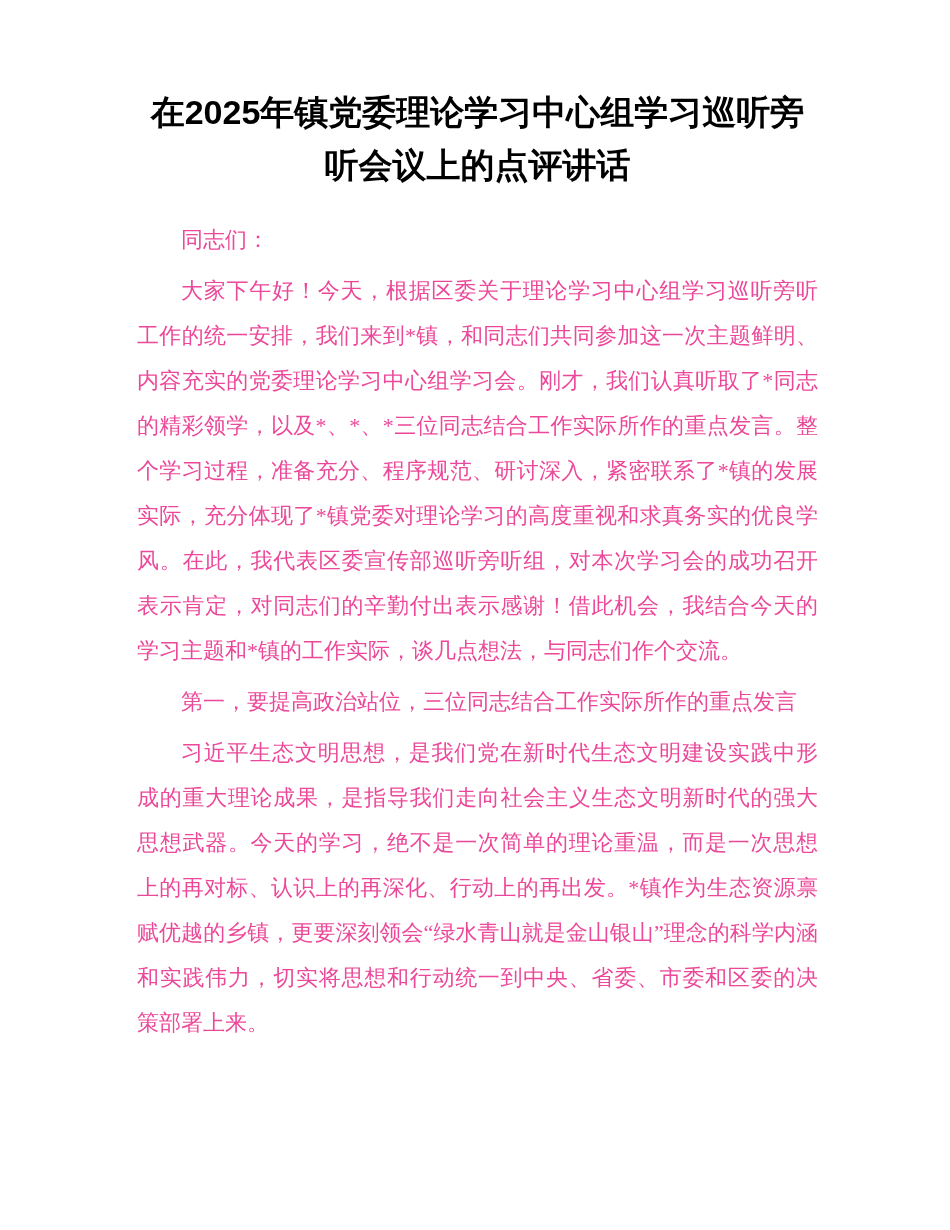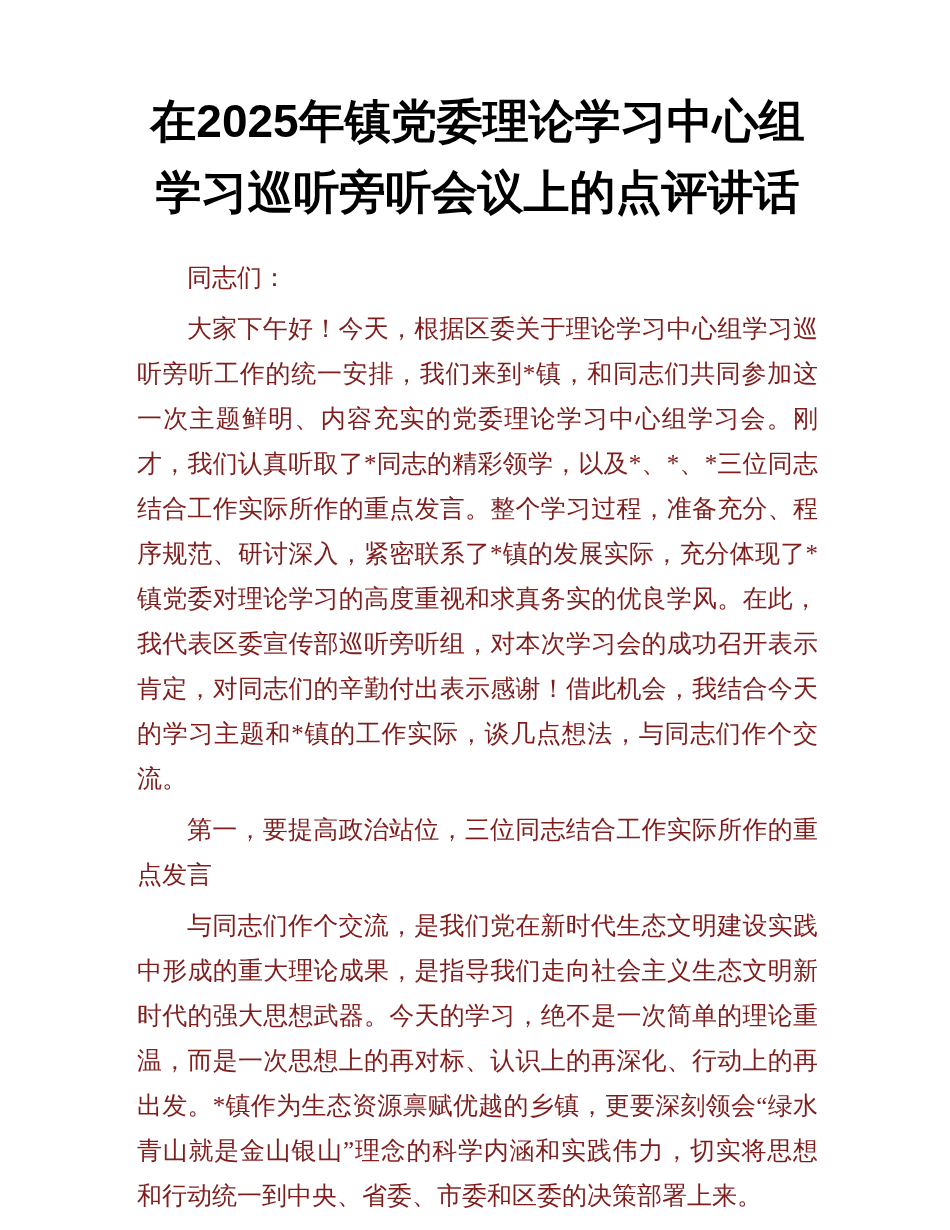--- a/index.html
+++ b/index.html
@@ -14,43 +14,43 @@
     box-sizing: border-box;
     background: #ffffff;
     color: #000000;
     padding: 86px 132px 60px 137px;
     overflow: hidden;
     font-family: "Liberation Serif", "DejaVu Serif", serif;
   }
   .doc-title {
     font-family: "Liberation Sans", "DejaVu Sans", sans-serif;
     font-weight: 700;
-    font-size: 46px;
+    font-size: 34px;
     line-height: 1.55;
     text-align: center;
     margin: 0 0 26px 0;
     color: #000000;
   }
   .para {
-    font-size: 25px;
+    font-size: 22px;
     line-height: 45px;
     text-align: justify;
     text-indent: 2em;
     margin: 0 0 6px 0;
-    color: #7f1d1d;
+    color: #ec4899;
     word-break: break-all;
     font-family: Liberation Serif, serif;
   }
 </style>
 </head>
 <body>
 
 <div class="page">
   <h1 class="doc-title">在2025年镇党委理论学习中心组学习巡听旁听会议上的点评讲话</h1>
 
   <p class="para">同志们：</p>
 
   <p class="para">大家下午好！今天，根据区委关于理论学习中心组学习巡听旁听工作的统一安排，我们来到*镇，和同志们共同参加这一次主题鲜明、内容充实的党委理论学习中心组学习会。刚才，我们认真听取了*同志的精彩领学，以及*、*、*三位同志结合工作实际所作的重点发言。整个学习过程，准备充分、程序规范、研讨深入，紧密联系了*镇的发展实际，充分体现了*镇党委对理论学习的高度重视和求真务实的优良学风。在此，我代表区委宣传部巡听旁听组，对本次学习会的成功召开表示肯定，对同志们的辛勤付出表示感谢！借此机会，我结合今天的学习主题和*镇的工作实际，谈几点想法，与同志们作个交流。</p>
 
   <p class="para">第一，要提高政治站位，三位同志结合工作实际所作的重点发言</p>
 
-  <p class="para">与同志们作个交流，是我们党在新时代生态文明建设实践中形成的重大理论成果，是指导我们走向社会主义生态文明新时代的强大思想武器。今天的学习，绝不是一次简单的理论重温，而是一次思想上的再对标、认识上的再深化、行动上的再出发。*镇作为生态资源禀赋优越的乡镇，更要深刻领会“绿水青山就是金山银山”理念的科学内涵和实践伟力，切实将思想和行动统一到中央、省委、市委和区委的决策部署上来。</p>
+  <p class="para">习近平生态文明思想，是我们党在新时代生态文明建设实践中形成的重大理论成果，是指导我们走向社会主义生态文明新时代的强大思想武器。今天的学习，绝不是一次简单的理论重温，而是一次思想上的再对标、认识上的再深化、行动上的再出发。*镇作为生态资源禀赋优越的乡镇，更要深刻领会“绿水青山就是金山银山”理念的科学内涵和实践伟力，切实将思想和行动统一到中央、省委、市委和区委的决策部署上来。</p>
 </div>
 
 </body></html>

